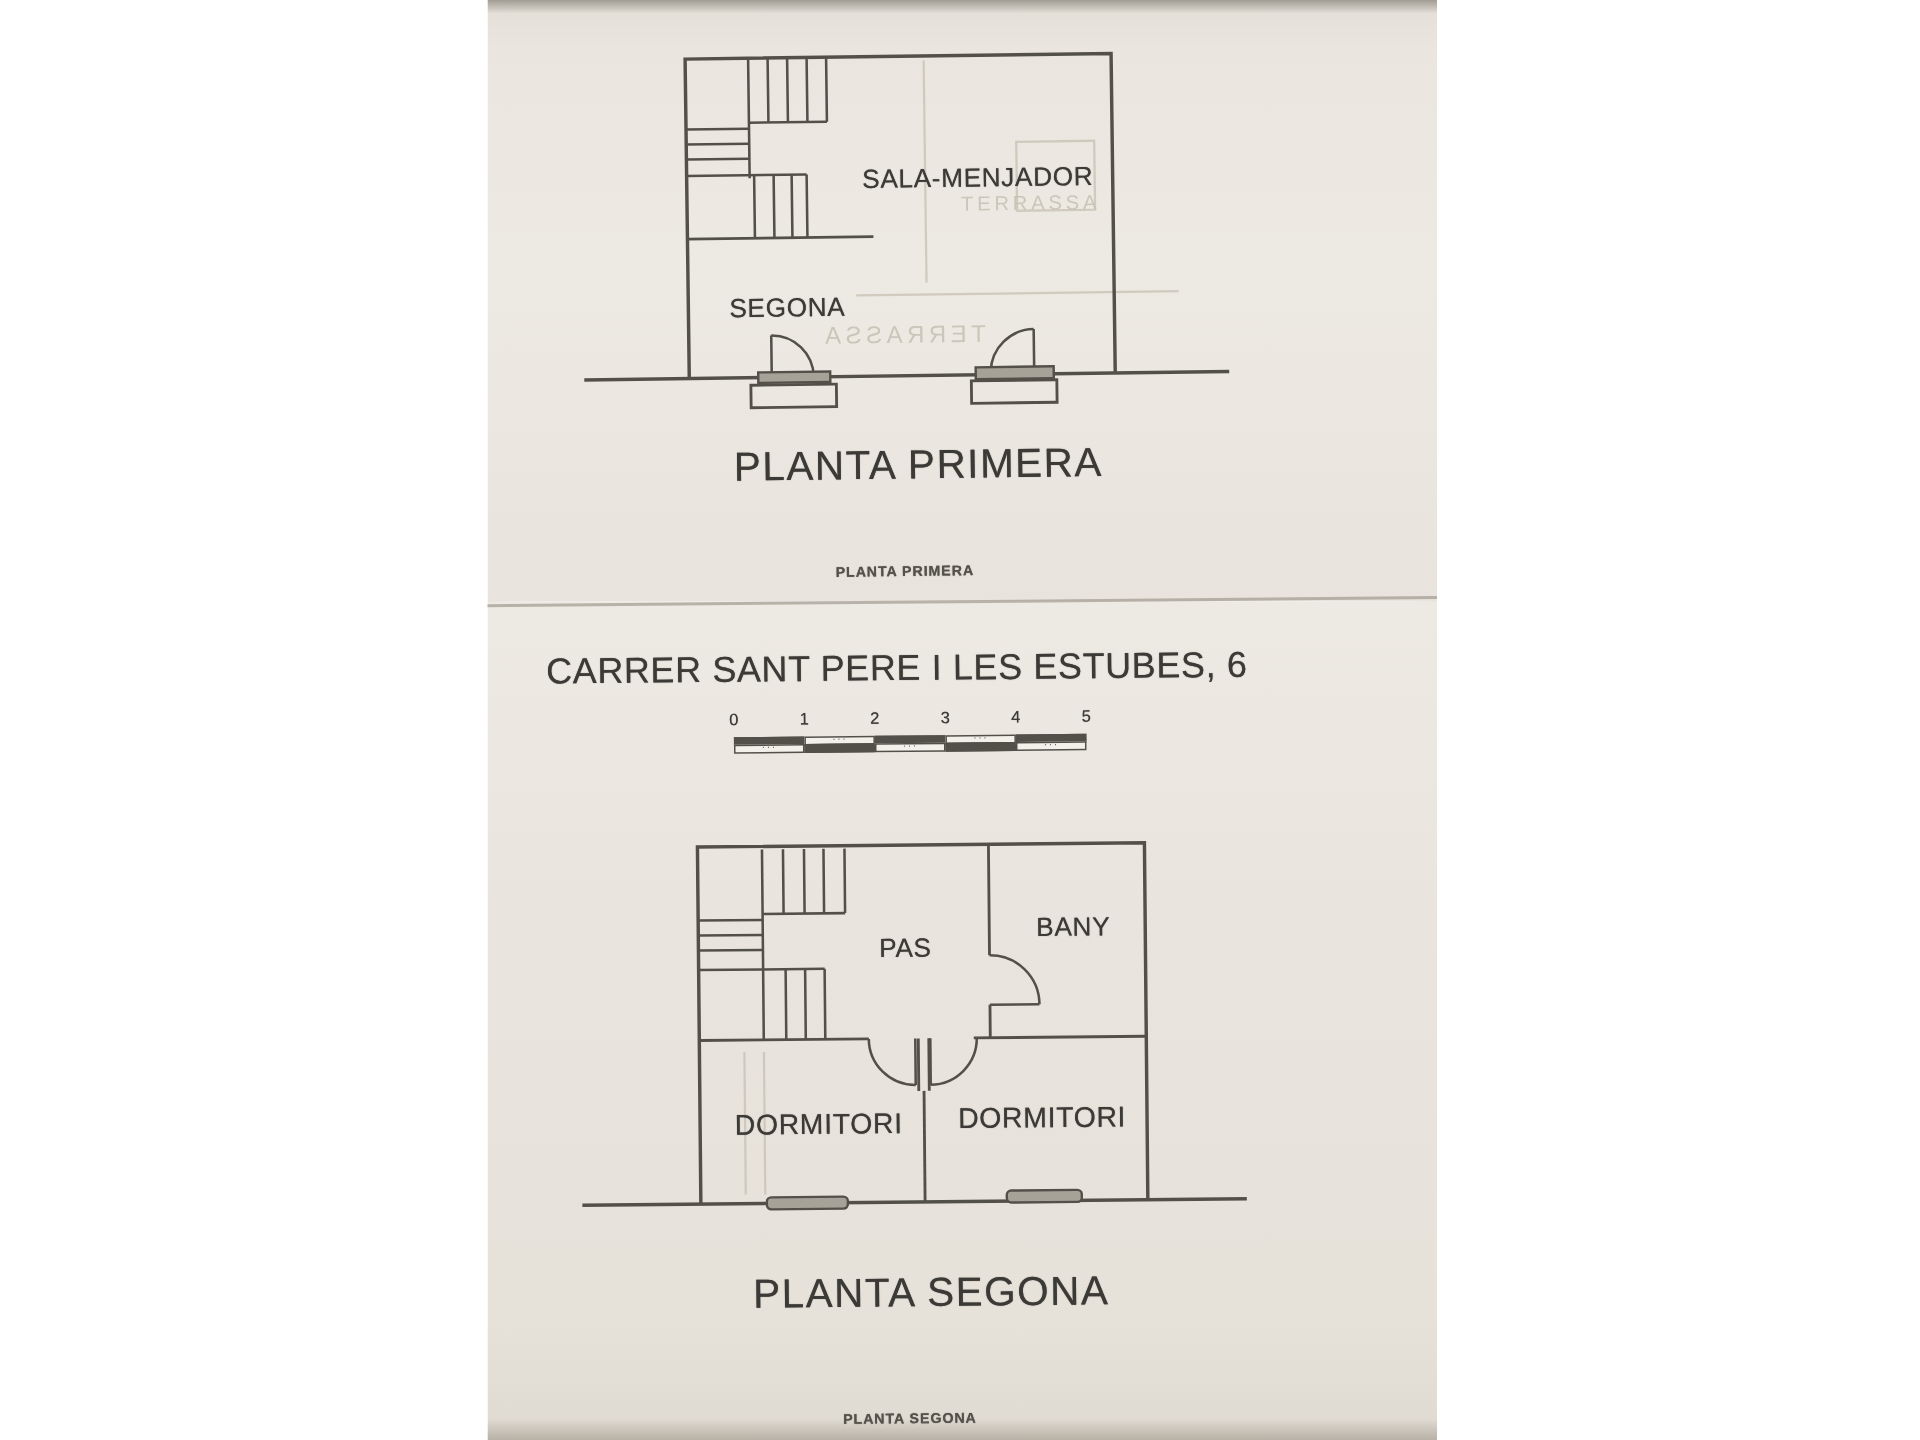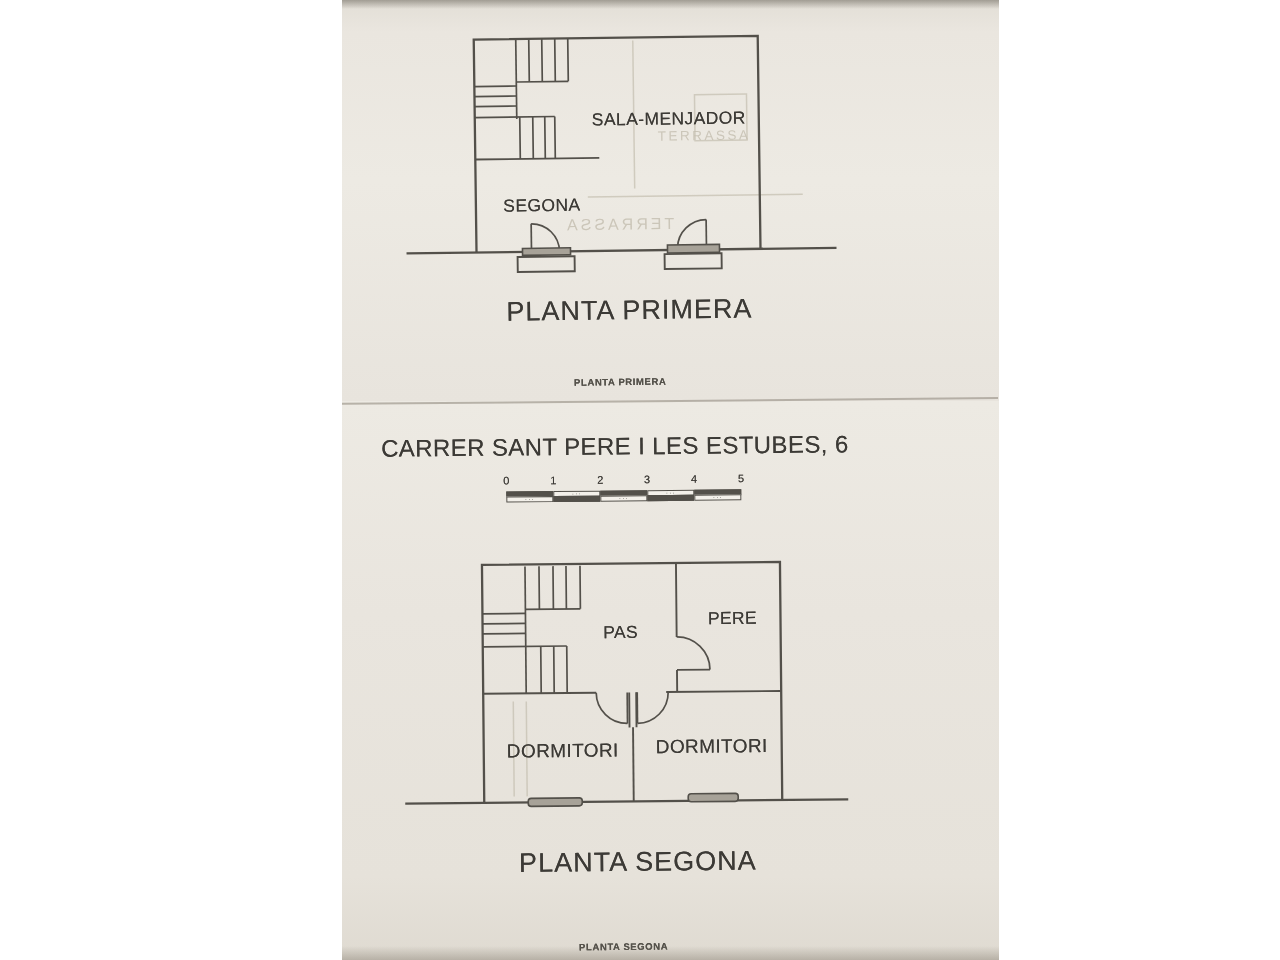--- a/index.html
+++ b/index.html
@@ -1,18 +1,18 @@
 <!DOCTYPE html>
 <html style="--paper: #e9e5de; --line: #53504a; --text: #3c3a36; --ghost: #c6c0b2; --threshold: #a7a298;"><head>
 <meta charset="utf-8">
 <style>
   html,body{margin:0;padding:0;background:#ffffff;width:1280px;height:960px;overflow:hidden;
     font-family:"Liberation Sans","DejaVu Sans",sans-serif;}
-  .photo{position:absolute;left:342px;top:0;width:633px;height:960px;overflow:hidden;
-    box-shadow:inset 0 0 46px rgba(90,85,72,.20), inset 14px 0 24px -14px rgba(70,65,55,.25), inset -14px 0 24px -14px rgba(70,65,55,.18);padding-left:24px;}
+  .photo{position:absolute;left:325px;top:0;width:633px;height:960px;overflow:hidden;
+    box-shadow:inset 0 0 46px rgba(90,85,72,.20), inset 14px 0 24px -14px rgba(70,65,55,.25), inset -14px 0 24px -14px rgba(70,65,55,.18);}
   .photo::before{content:"";position:absolute;left:0;top:0;right:0;height:9px;z-index:6;
     background:linear-gradient(180deg,rgba(108,103,93,.55),rgba(108,103,93,0));pointer-events:none;}
   .photo::after{content:"";position:absolute;left:0;bottom:0;right:0;height:14px;z-index:6;
     background:linear-gradient(0deg,rgba(118,110,96,.38),rgba(118,110,96,0));pointer-events:none;}
   .page-bg{position:absolute;left:0;right:0;}
   .pg1{top:0;height:401px;background:linear-gradient(180deg,#e2ded6 0%,#eae6df 8%,#edeae3 45%,#e8e4dd 100%);}
   .pg2{top:401px;height:559px;background:linear-gradient(180deg,#edeae3 0%,#e9e5de 38%,#e6e2da 85%,#dfdad1 100%);}
   .seam{position:absolute;left:-4px;top:400px;width:660px;height:2px;background:rgba(138,132,121,.55);
     transform:rotate(-0.5deg);z-index:5;}
   .tilt{position:absolute;inset:0;z-index:4;}
@@ -159,20 +159,20 @@
         <path class="ln w-thin" d="M628,692 V723"></path>
         <path class="ln w-thin" d="M659,692 A31,31 0 0 1 628,723"></path>
       </g>
       <g>
         <rect class="thr" x="518" y="797" width="54" height="8" rx="3"></rect>
         <rect class="thr" x="678" y="794" width="50" height="8" rx="3"></rect>
       </g>
     </svg>
 
     <div class="lbl room" style="left:279px;top:632px">PAS</div>
-    <div class="lbl room" style="left:391px;top:619px">PERE</div>
+    <div class="lbl room" style="left:391px;top:619px">BANY</div>
     <div class="lbl room-lg" style="left:220px;top:750px">DORMITORI</div>
     <div class="lbl room-lg" style="left:369px;top:747px">DORMITORI</div>
 
     <div class="lbl big-title" style="left:294px;top:862px">PLANTA SEGONA</div>
     <div class="lbl small-cap" style="left:279px;top:946px">PLANTA SEGONA</div>
   </div>
 </div>
 
 </body></html>

